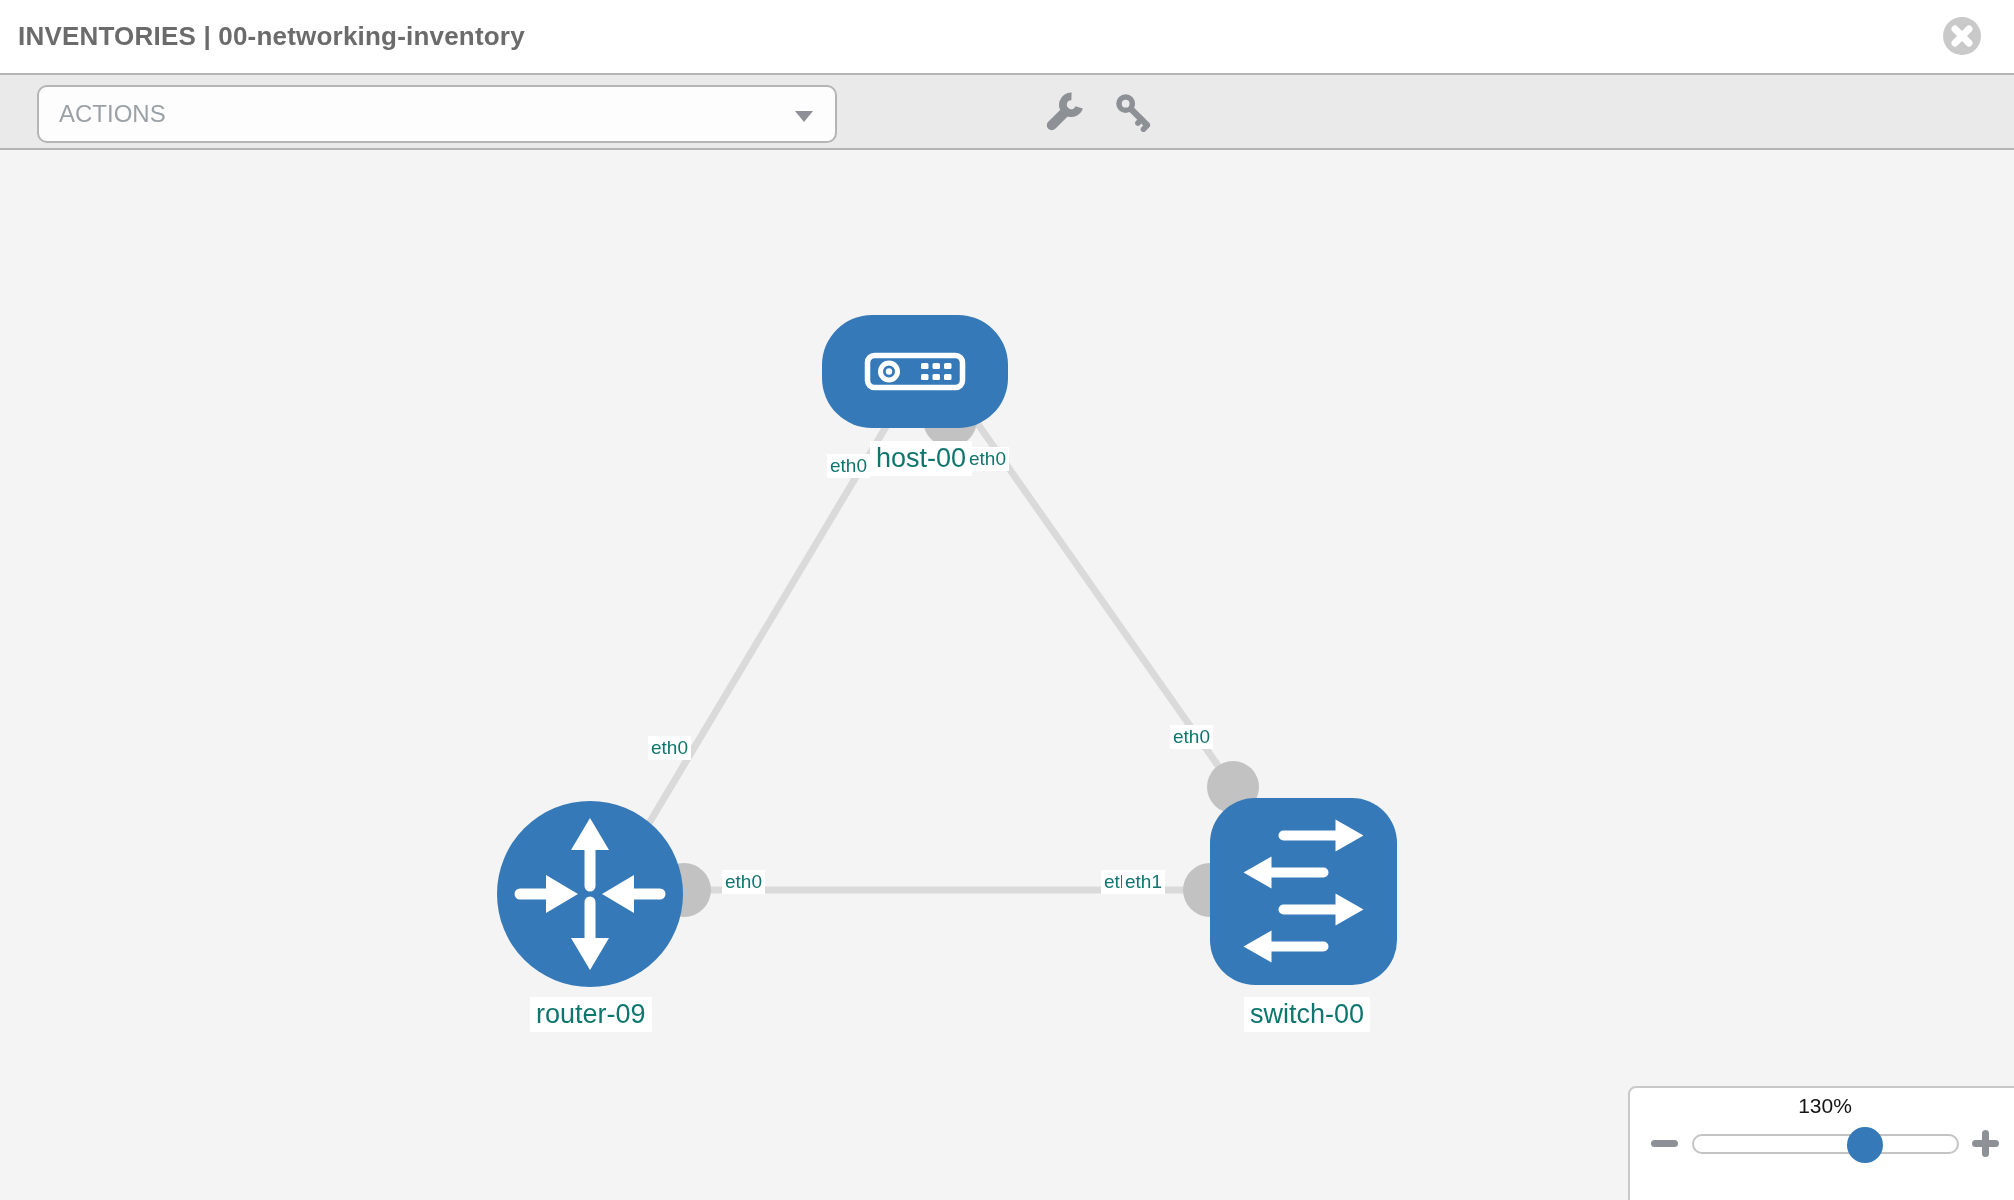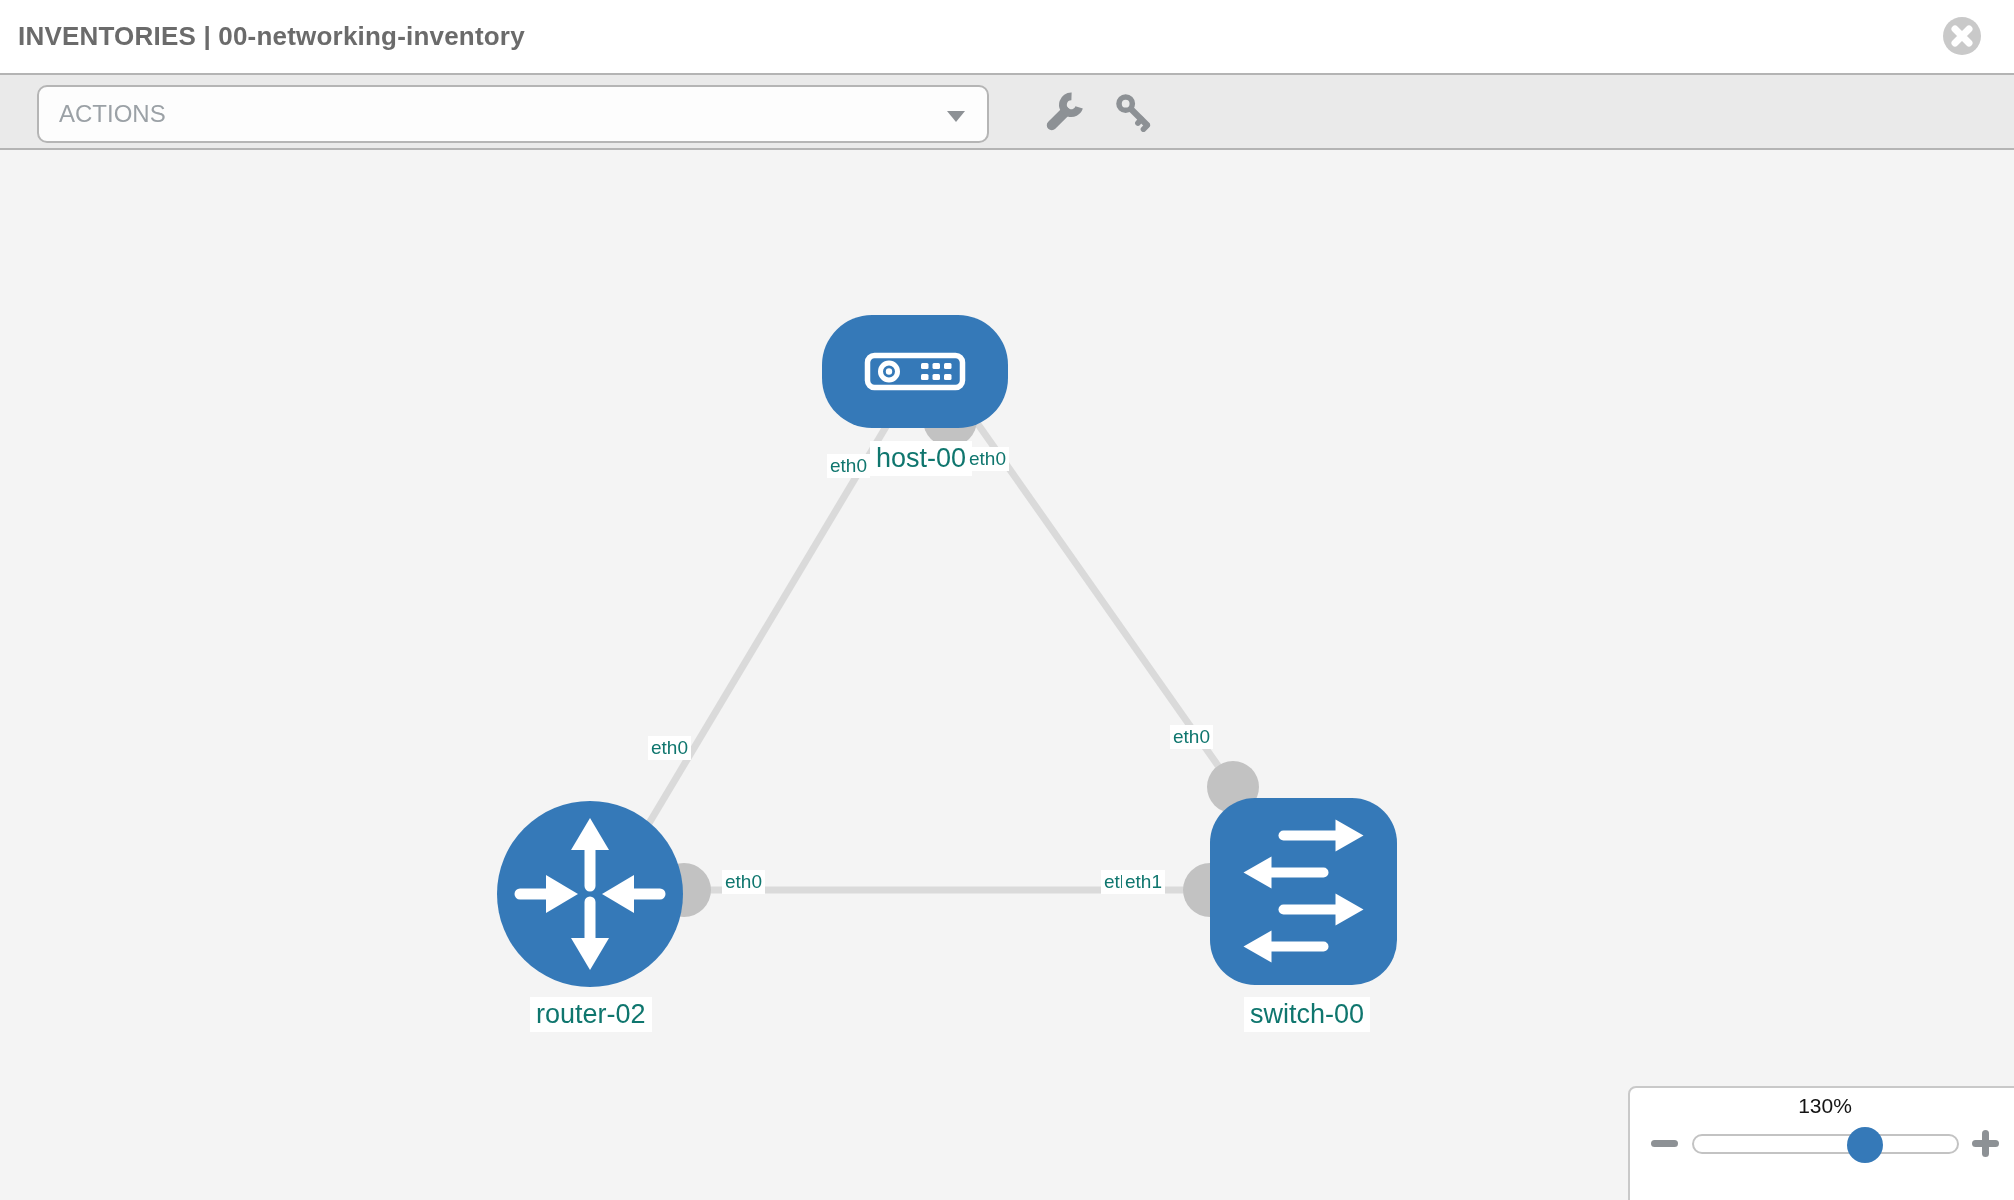--- a/index.html
+++ b/index.html
@@ -16,21 +16,21 @@
 
   
   .tbar { position:absolute; top:73px; left:0; width:2014px; height:77px; background:#eaeaea;
           border-top:2px solid #b4b4b4; border-bottom:2px solid #b4b4b4; z-index:10; }
   .select { position:absolute; top:10px; height:58px; background:#fdfdfd; border:2px solid #b5b5b5;
             border-radius:10px; display:flex; align-items:center; padding:0 46px 0 20px; cursor:pointer; }
   .select .lbl { font-size:24px; color:#9ba1a6; }
   .select .caret { position:absolute; right:22px; top:24px; width:0; height:0;
                    border-left:9px solid transparent; border-right:9px solid transparent;
                    border-top:11px solid #8d9195; }
-  .sel-actions { left:37px; width:952px;text-align:right; }
+  .sel-actions { left:37px; width:800px;text-align:right; }
   .sel-search  { left:1182px; width:793px; }
   .tool-btn { position:absolute; top:6px; width:48px; height:62px; background:transparent; border:none;
               cursor:pointer; display:flex; align-items:center; justify-content:center; }
   .tb-wrench { left:1040px; }
   .tb-key    { left:1110px; }
 
   
   .canvas-bg { position:absolute; top:150px; left:0; width:2014px; height:1050px; background:#f4f4f4; z-index:0; }
   svg.topo { position:absolute; top:0; left:0; z-index:1; }
 
@@ -117,21 +117,21 @@
           <polygon points="-60,-19 -32,-35 -32,-3" stroke="none"></polygon>
         <path d="M-20 18 L38 18"></path>
           <polygon points="60,18 32,2 32,34" stroke="none"></polygon>
         <path d="M20 55 L-38 55"></path>
           <polygon points="-60,55 -32,39 -32,71" stroke="none"></polygon>
       </g>
     </g>
   </svg>
 
   <div class="nlabel" style="left:870px;  top:441px;">host-00</div>
-  <div class="nlabel" style="left:530px;  top:997px;">router-02</div>
+  <div class="nlabel" style="left:530px;  top:997px;">router-09</div>
   <div class="nlabel" style="left:1244px; top:997px;">switch-00</div>
 
   <div class="ilabel" style="left:827px;  top:454px;">eth0</div>
   <div class="ilabel" style="left:966px;  top:447px;">eth0</div>
   <div class="ilabel" style="left:648px;  top:736px;">eth0</div>
   <div class="ilabel" style="left:1170px; top:725px;">eth0</div>
   <div class="ilabel" style="left:722px;  top:870px;">eth0</div>
   <div class="ilabel" style="left:1101px; top:870px;">eth0</div>
   <div class="ilabel" style="left:1122px; top:870px;">eth1</div>
 

